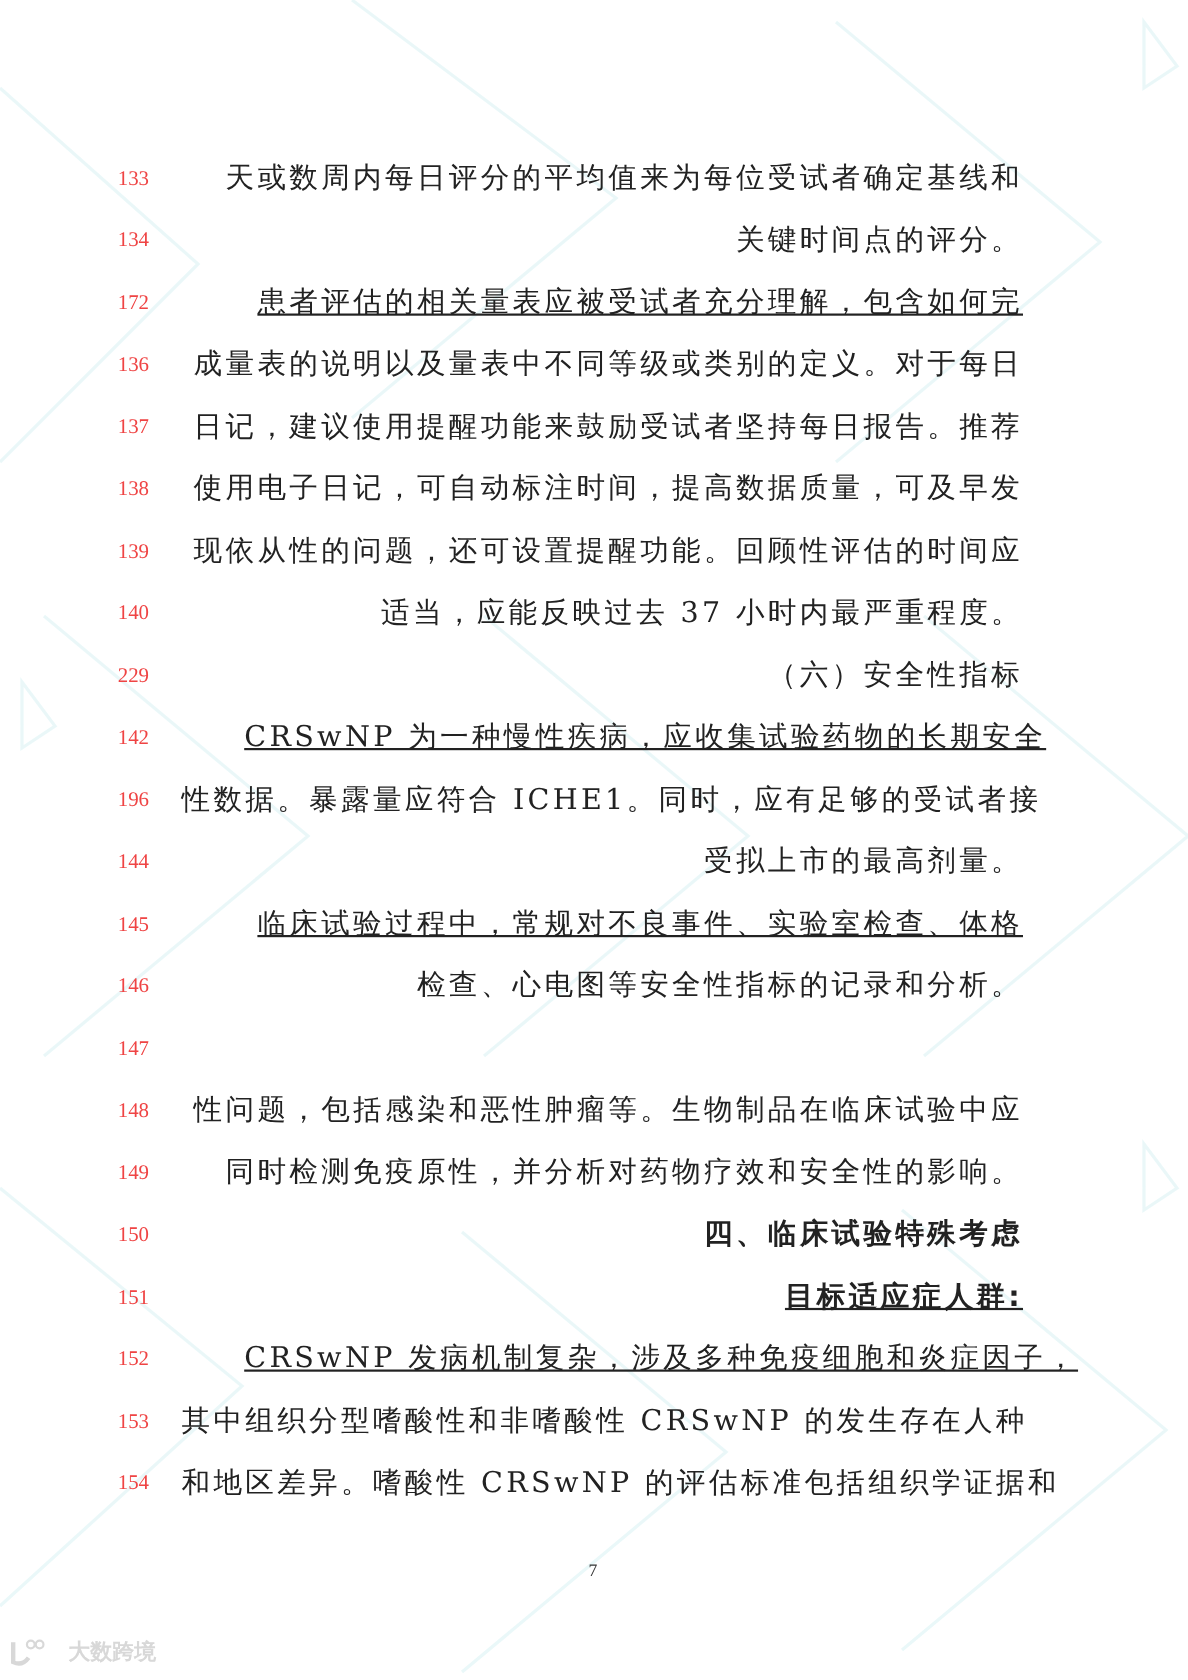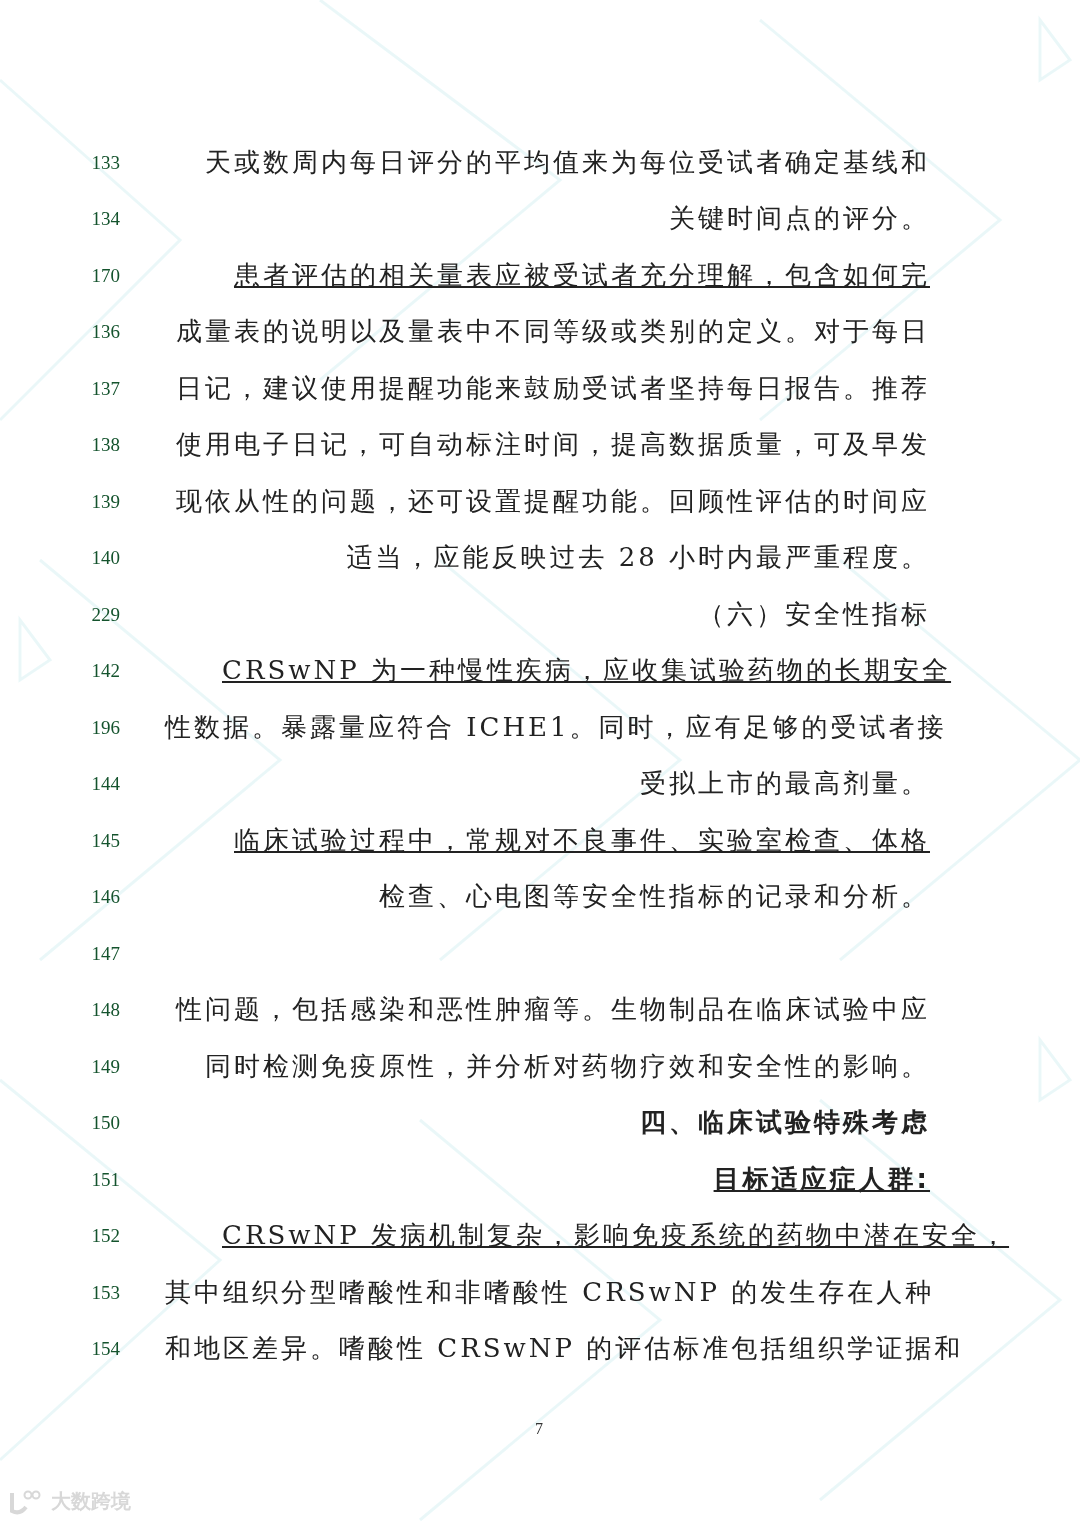--- a/index.html
+++ b/index.html
@@ -9,38 +9,37 @@
     font-family: "DejaVu Serif", "Liberation Serif", serif;
     color: #222;
   }
   .watermark {
     position: absolute; inset: 0; pointer-events: none; opacity: 0.5;
   }
   .line {
     position: absolute; left: 0; width: 1080px; height: 40px;
   }
   .ln {
-    position: absolute; left: 80px; width: 40px;
-    font-family: "Liberation Serif", serif; font-size: 19px; color: #14532d;
+    position: absolute; left: 107px; width: 40px;
+    font-family: "Liberation Serif", serif; font-size: 19px; color: #ef4444;
     top: 10px;
-    text-align: right;
   }
   .tx {
     position: absolute; left: 165px; right: 150px;
     font-size: 26px; letter-spacing: 3px; white-space: nowrap;
     top: 0; line-height: 40px; text-align: right;
   }
   .tx.indent { left: 222px; text-decoration: underline; }
   .tx.bold { font-family: "DejaVu Sans", "Liberation Sans", sans-serif; font-weight: bold; margin-left: 40px; }
   .page-num {
     position: absolute; left: 535px; top: 1420px;
     font-family: "Liberation Serif", serif; font-size: 16px; color: #333;
   }
   .logo {
-    position: absolute; left: 8px; top: 1488px; display: flex; align-items: center; gap: 9px;
+    position: absolute; left: 8px; top: 1488px; display: flex; align-items: center; gap: 20px;
     color: #d8d8d8; font-family: "DejaVu Sans", sans-serif; font-size: 20px; font-weight: bold;
   }
   .logo-mark { width: 34px; height: 26px; position: relative; }
 </style>
 </head>
 <body>
 
 <svg class="watermark" width="1080" height="1527" viewBox="0 0 1080 1527">
   <g fill="none" stroke="#d6f1f3" stroke-width="3">
     <path d="M0 80 L180 240 L0 420"></path>
@@ -61,42 +60,42 @@
 <main>
   <div class="line" style="top:142px">
     <span class="ln">133</span>
     <span class="tx">天或数周内每日评分的平均值来为每位受试者确定基线和</span>
   </div>
   <div class="line" style="top:198px">
     <span class="ln">134</span>
     <span class="tx">关键时间点的评分。</span>
   </div>
   <div class="line" style="top:255px">
-    <span class="ln">170</span>
+    <span class="ln">172</span>
     <span class="tx indent">患者评估的相关量表应被受试者充分理解，包含如何完</span>
   </div>
   <div class="line" style="top:311px">
     <span class="ln">136</span>
     <span class="tx">成量表的说明以及量表中不同等级或类别的定义。对于每日</span>
   </div>
   <div class="line" style="top:368px">
     <span class="ln">137</span>
     <span class="tx">日记，建议使用提醒功能来鼓励受试者坚持每日报告。推荐</span>
   </div>
   <div class="line" style="top:424px">
     <span class="ln">138</span>
     <span class="tx">使用电子日记，可自动标注时间，提高数据质量，可及早发</span>
   </div>
   <div class="line" style="top:481px">
     <span class="ln">139</span>
     <span class="tx">现依从性的问题，还可设置提醒功能。回顾性评估的时间应</span>
   </div>
   <div class="line" style="top:537px">
     <span class="ln">140</span>
-    <span class="tx">适当，应能反映过去 28 小时内最严重程度。</span>
+    <span class="tx">适当，应能反映过去 37 小时内最严重程度。</span>
   </div>
   <div class="line" style="top:594px">
     <span class="ln">229</span>
     <span class="tx">（六）安全性指标</span>
   </div>
   <div class="line" style="top:650px">
     <span class="ln">142</span>
     <span class="tx indent">CRSwNP 为一种慢性疾病，应收集试验药物的长期安全</span>
   </div>
   <div class="line" style="top:707px">
@@ -129,21 +128,21 @@
   <div class="line" style="top:1102px">
     <span class="ln">150</span>
     <span class="tx bold">四、临床试验特殊考虑</span>
   </div>
   <div class="line" style="top:1159px">
     <span class="ln">151</span>
     <span class="tx indent bold">目标适应症人群:</span>
   </div>
   <div class="line" style="top:1215px">
     <span class="ln">152</span>
-    <span class="tx indent">CRSwNP 发病机制复杂，影响免疫系统的药物中潜在安全，</span>
+    <span class="tx indent">CRSwNP 发病机制复杂，涉及多种免疫细胞和炎症因子，</span>
   </div>
   <div class="line" style="top:1272px">
     <span class="ln">153</span>
     <span class="tx">其中组织分型嗜酸性和非嗜酸性 CRSwNP 的发生存在人种</span>
   </div>
   <div class="line" style="top:1328px">
     <span class="ln">154</span>
     <span class="tx">和地区差异。嗜酸性 CRSwNP 的评估标准包括组织学证据和</span>
   </div>
 

